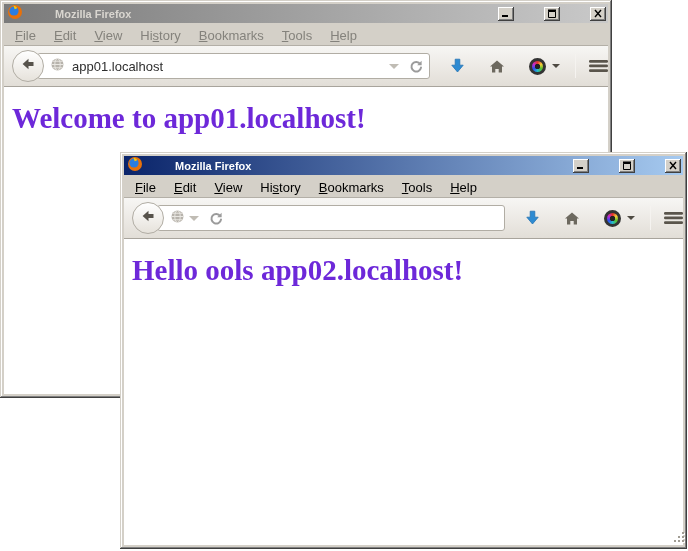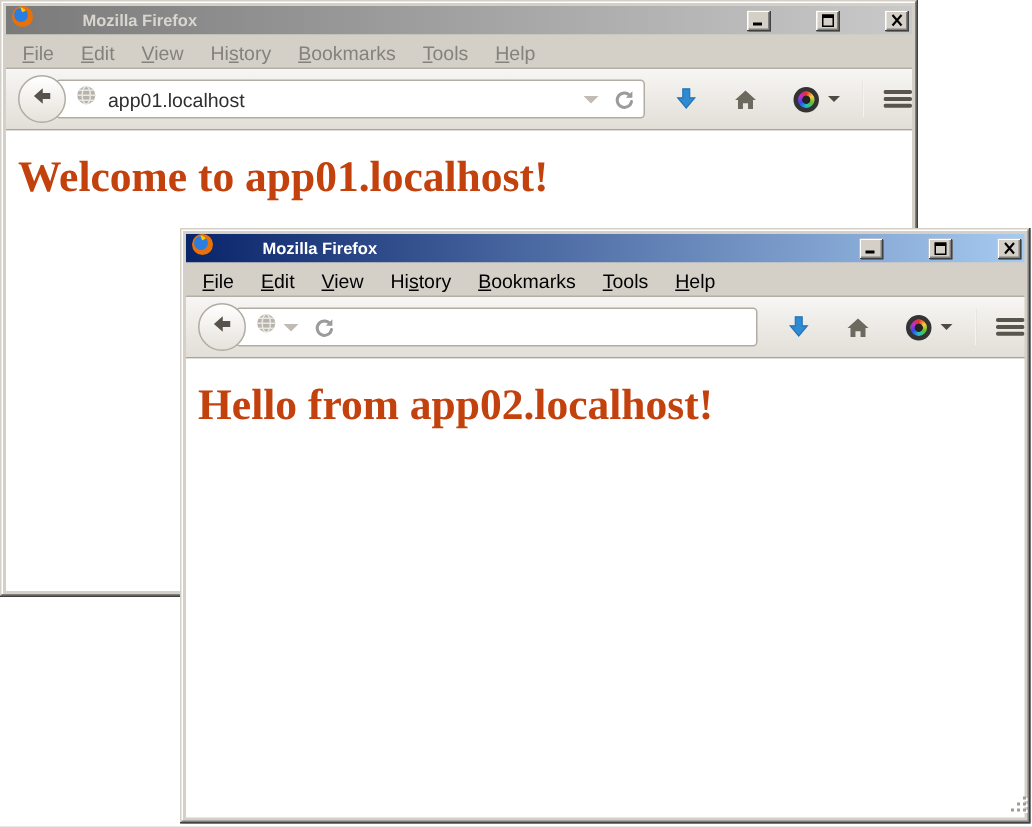--- a/index.html
+++ b/index.html
@@ -88,21 +88,21 @@
     width:0; height:0; border-left:4px solid transparent; border-right:4px solid transparent;
     border-top:4px solid #4e4a42; margin-left:6px; flex:0 0 auto;
   }
   .v-sep { width:1px; height:24px; background:#c3bfb7; border-right:1px solid #f5f3f0;
            margin:0 13px 0 15px; flex:0 0 auto; }
 
   
   .content { flex:1; background:#ffffff; overflow:hidden; position:relative; }
   .page-heading {
     font-family:"Liberation Serif","DejaVu Serif",serif;
-    font-size:29px; font-weight:bold; color:#c2410c;
+    font-size:29px; font-weight:bold; color:#6d28d9;
     margin:15px 8px; white-space:nowrap;
   }
 
   .resize-grip { position:absolute; right:1px; bottom:1px; }
 </style>
 </head>
 <body>
 
 <div class="win win1 win--inactive">
   <div class="titlebar">
@@ -272,21 +272,21 @@
     <span class="tool-icon">
       <svg width="19" height="14" viewBox="0 0 19 14">
         <rect x="0" y="1" width="19" height="2.7" rx="1.2" fill="#5a554c"></rect>
         <rect x="0" y="5.6" width="19" height="2.7" rx="1.2" fill="#5a554c"></rect>
         <rect x="0" y="10.2" width="19" height="2.7" rx="1.2" fill="#5a554c"></rect>
       </svg>
     </span>
   </div>
 
   <div class="content">
-    <h1 class="page-heading">Hello from app02.localhost!</h1>
+    <h1 class="page-heading">Hello ools app02.localhost!</h1>
   </div>
 
   <span class="resize-grip">
     <svg width="13" height="13" viewBox="0 0 13 13">
       <g fill="#ffffff">
           <rect x="10" y="2" width="2" height="2"></rect>
           <rect x="6" y="6" width="2" height="2"></rect>
           <rect x="10" y="6" width="2" height="2"></rect>
           <rect x="2" y="10" width="2" height="2"></rect>
           <rect x="6" y="10" width="2" height="2"></rect>

